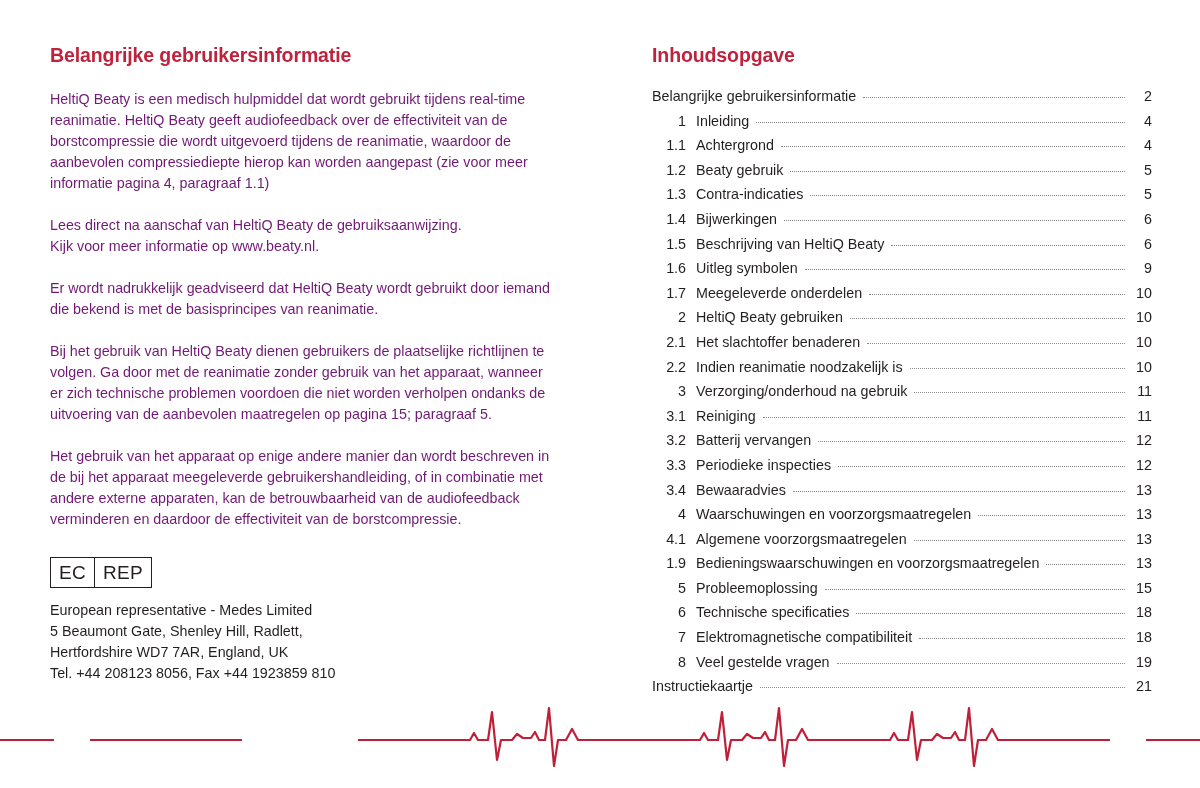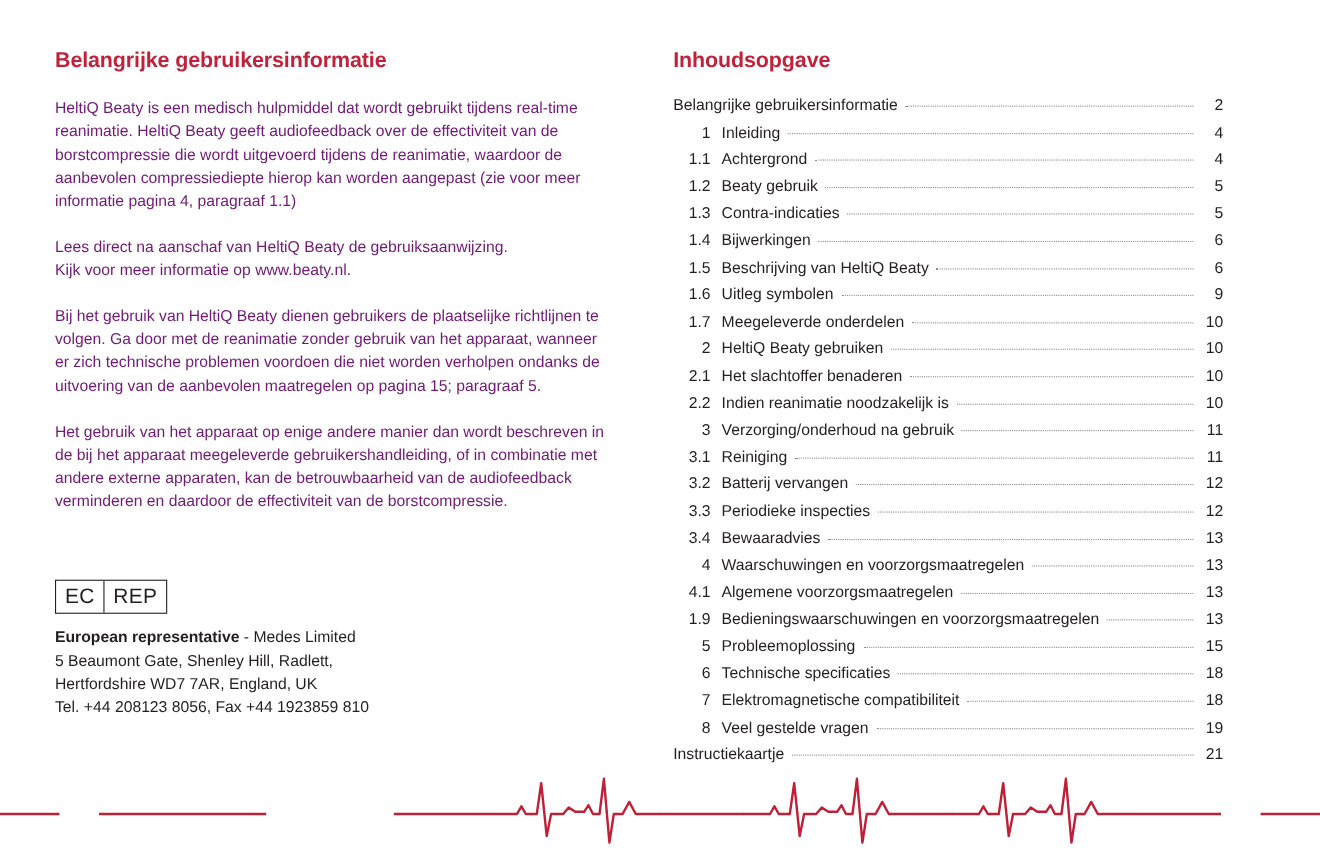--- a/index.html
+++ b/index.html
@@ -24,21 +24,21 @@
 
   
   .col-left {
     position: absolute;
     left: 50px;
     top: 44px;
     width: 505px;
   }
   .col-right {
     position: absolute;
-    left: 612px;
+    left: 652px;
     top: 44px;
     width: 500px;
   }
 
   h1.section-title {
     font-size: 19.5px;
     font-weight: bold;
     color: #c0223c;
     margin: 0 0 22px 0;
     letter-spacing: -0.1px;
@@ -50,21 +50,21 @@
     line-height: 21px;
     margin: 0 0 21px 0;
     color: #701a75;
   }
   .para:last-child { margin-bottom: 0; }
 
   
   .ecrep-wrap {
     position: absolute;
     left: 50px;
-    top: 527px;
+    top: 557px;
     width: 505px;
   }
   .ecrep-box {
     display: inline-flex;
     border: 1.6px solid #231f20;
     height: 29px;
     align-items: stretch;
   }
   .ecrep-cell {
     display: flex;
@@ -76,21 +76,21 @@
     letter-spacing: 0.3px;
   }
   .ecrep-cell.first {
     border-right: 1.6px solid #231f20;
   }
   .addr {
     margin-top: 12px;
     font-size: 14.3px;
     line-height: 21px;
   }
-  .addr .bold { font-weight: bold; text-align: right; }
+  .addr .bold { font-weight: normal; text-align: right; }
 
   
   .toc { margin-top: -1px; }
   .toc-row {
     display: flex;
     align-items: baseline;
     font-size: 14.3px;
     height: 24.6px;
     color: #231f20;
     white-space: nowrap;
@@ -138,20 +138,21 @@
   <div class="col-left">
     <h1 class="section-title">Belangrijke gebruikersinformatie</h1>
 
     <p class="para">HeltiQ Beaty is een medisch hulpmiddel dat wordt gebruikt tijdens real-time reanimatie. HeltiQ Beaty geeft audiofeedback over de effectiviteit van de borstcompressie die wordt uitgevoerd tijdens de reanimatie, waardoor de aanbevolen compressiediepte hierop kan worden aangepast (zie voor meer informatie pagina 4, paragraaf 1.1)</p>
 
     <p class="para">
       <span style="white-space:pre-line;">Lees direct na aanschaf van HeltiQ Beaty de gebruiksaanwijzing.
 Kijk voor meer informatie op www.beaty.nl.</span>
     </p>
 
+    <p class="para">Er wordt nadrukkelijk geadviseerd dat HeltiQ Beaty wordt gebruikt door iemand die bekend is met de basisprincipes van reanimatie.</p>
 
     <p class="para">Bij het gebruik van HeltiQ Beaty dienen gebruikers de plaatselijke richtlijnen te volgen. Ga door met de reanimatie zonder gebruik van het apparaat, wanneer er zich technische problemen voordoen die niet worden verholpen ondanks de uitvoering van de aanbevolen maatregelen op pagina 15; paragraaf 5.</p>
 
     <p class="para">Het gebruik van het apparaat op enige andere manier dan wordt beschreven in de bij het apparaat meegeleverde gebruikershandleiding, of in combinatie met andere externe apparaten, kan de betrouwbaarheid van de audiofeedback verminderen en daardoor de effectiviteit van de borstcompressie.</p>
   </div>
 
   <div class="ecrep-wrap">
     <div class="ecrep-box">
       <div class="ecrep-cell first">EC</div>
       <div class="ecrep-cell">REP</div>

